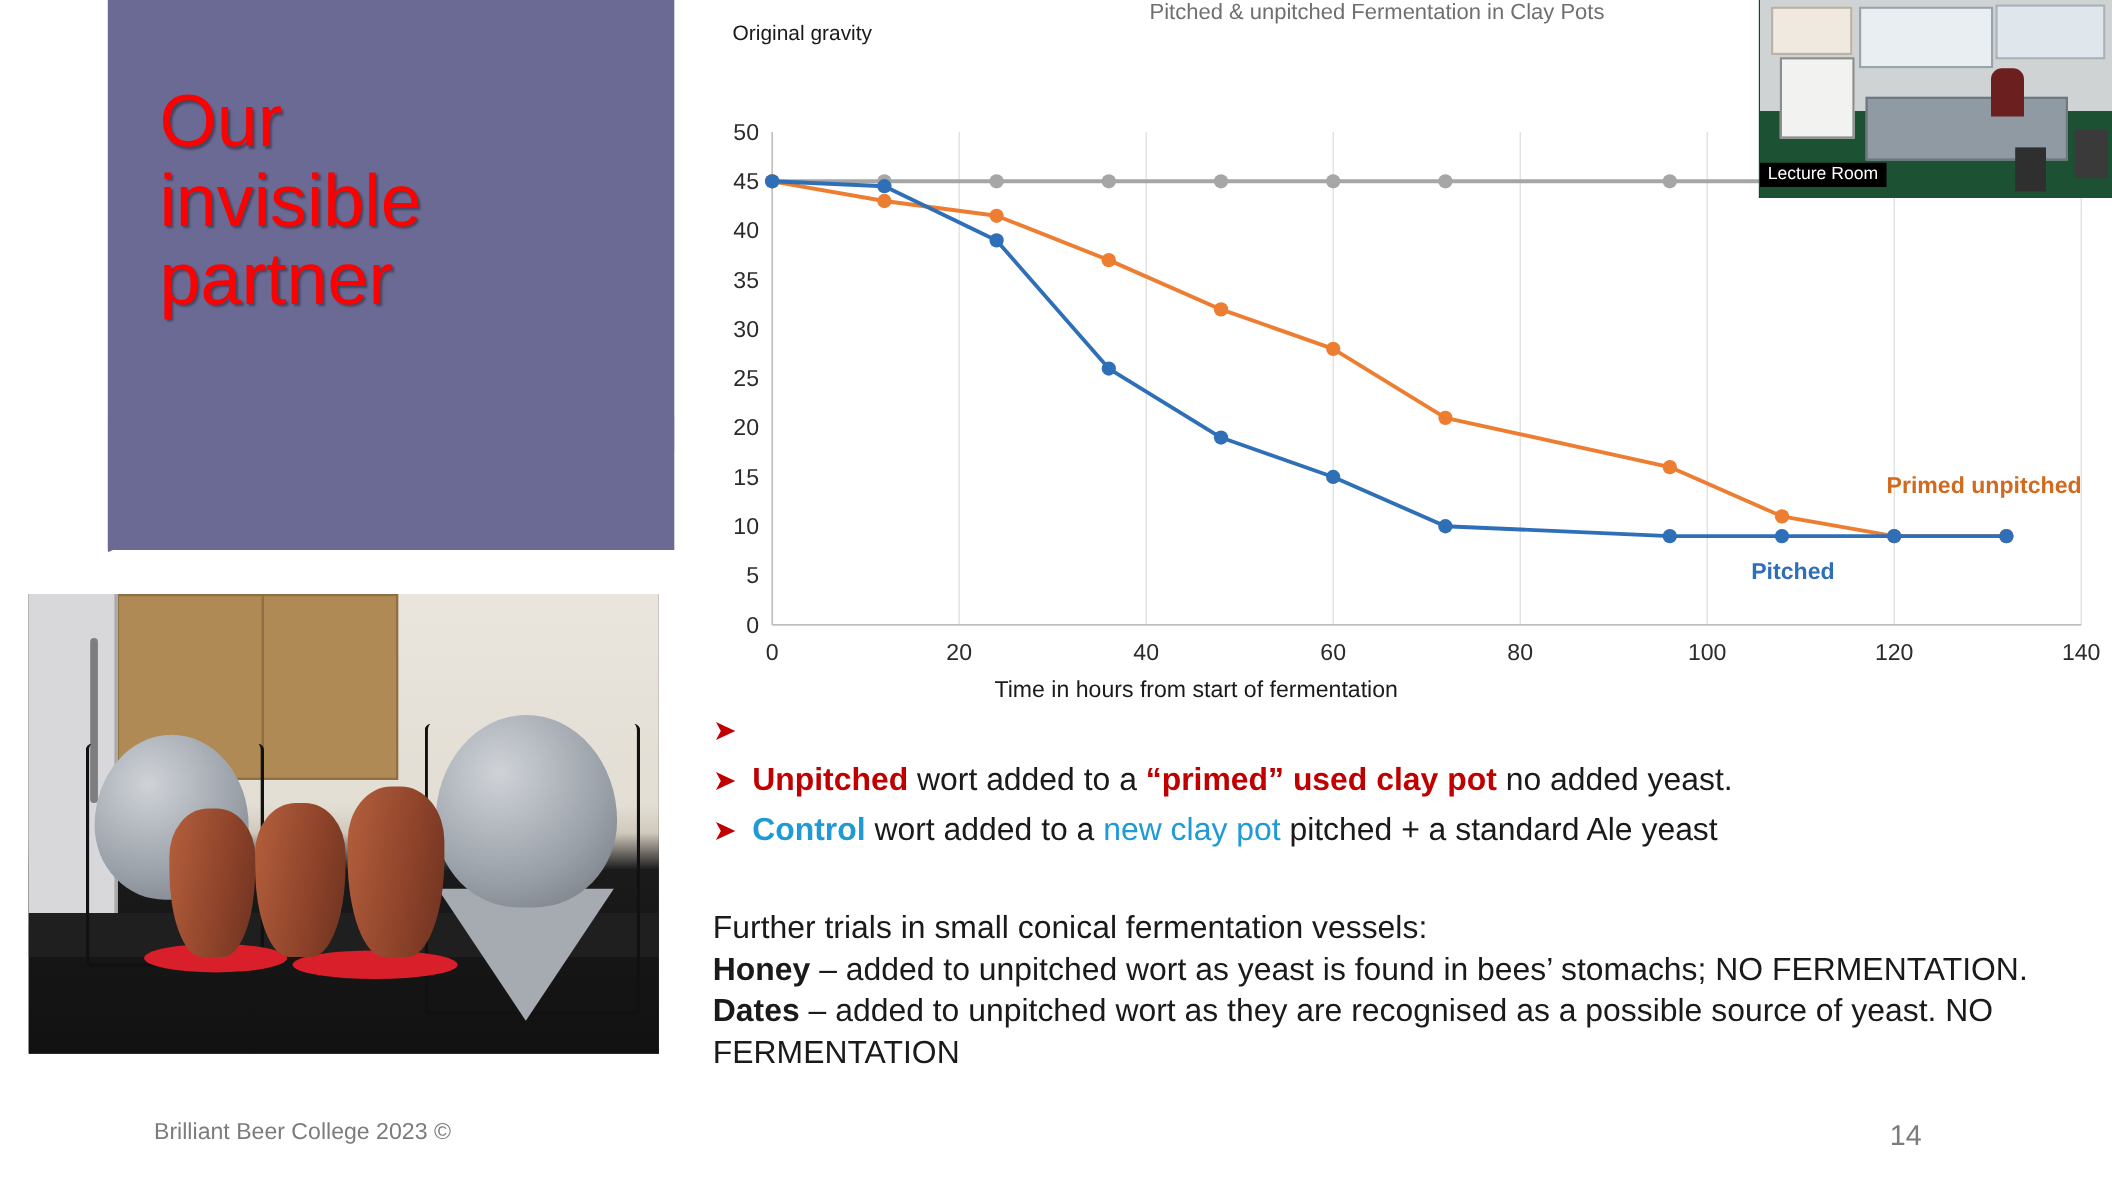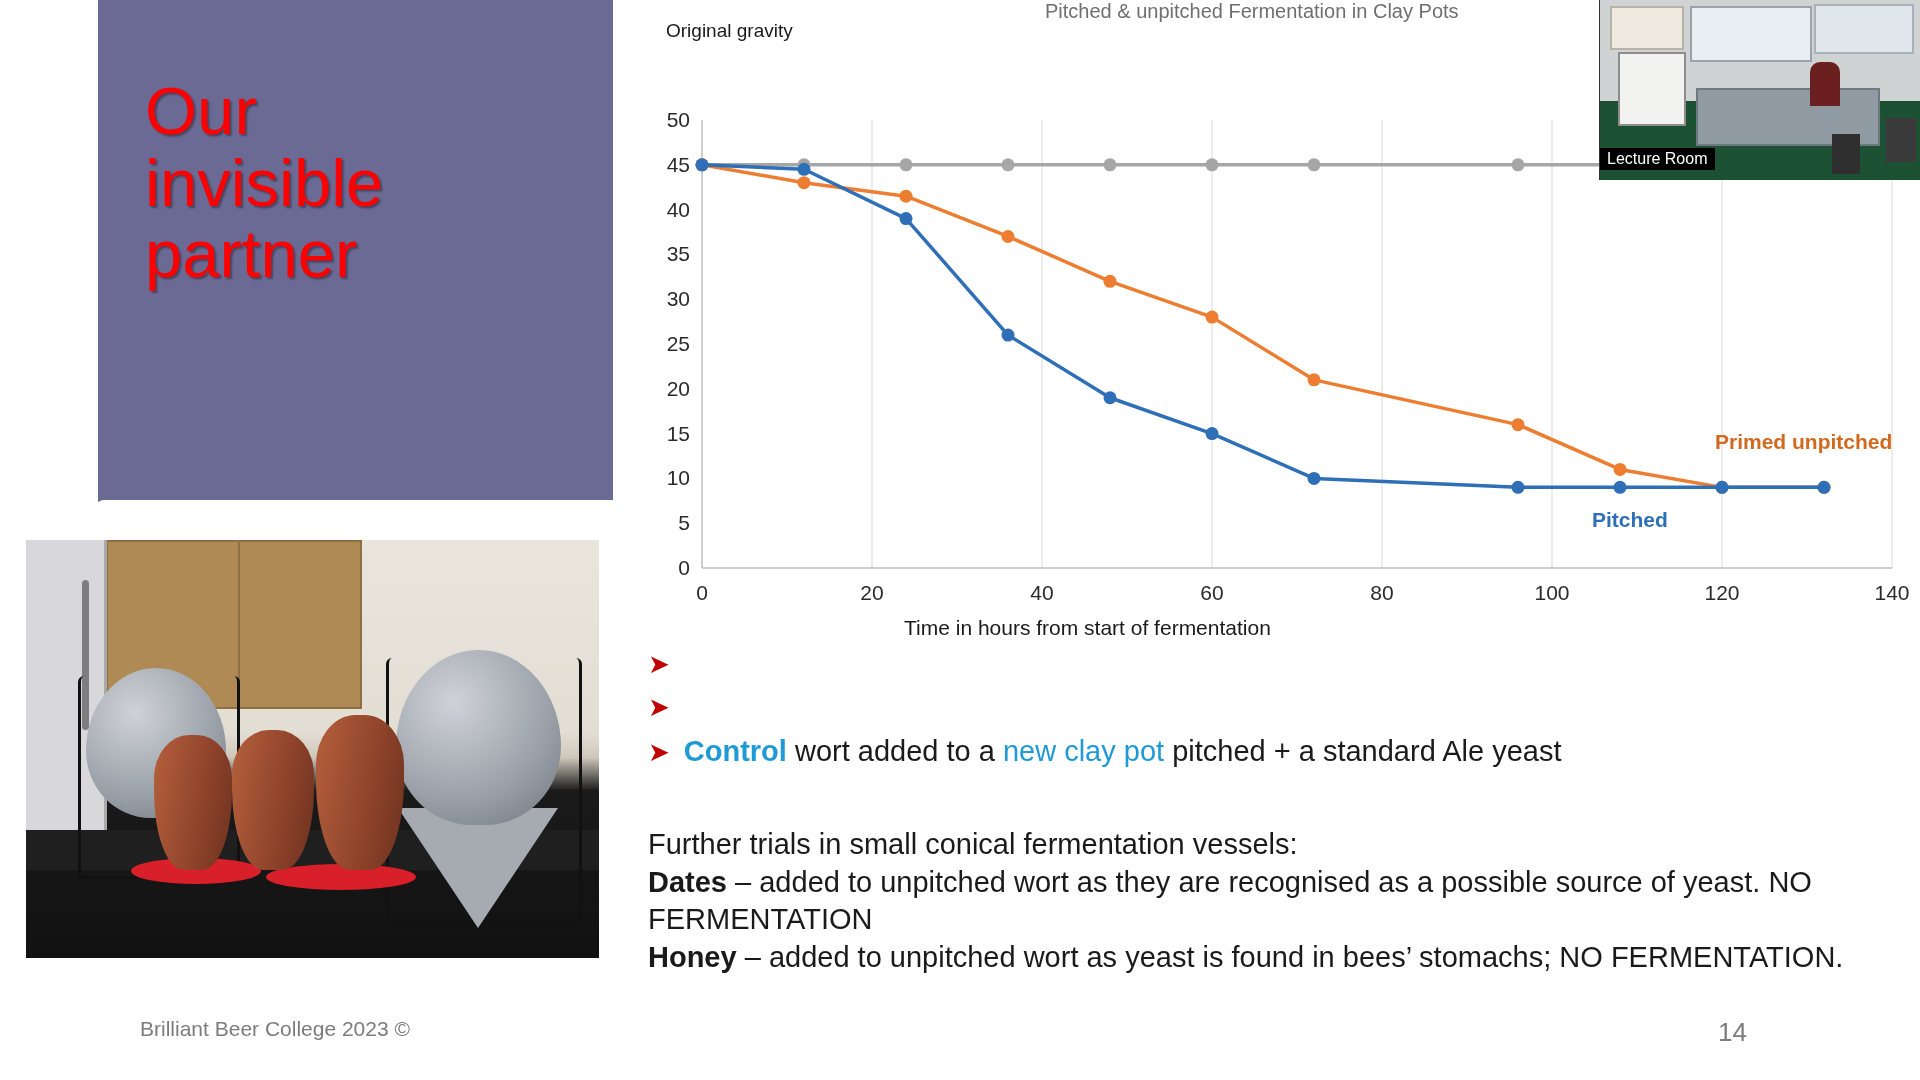--- a/index.html
+++ b/index.html
@@ -379,30 +379,31 @@
   <div class="wc-chair2"></div>
   <div id="webcam-label">Lecture Room</div>
 </div>
 
 <div id="bullets">
     <div class="bullet-row">
       <span class="bullet-marker">➤</span>
     </div>
     <div class="bullet-row">
       <span class="bullet-marker">➤</span>
+      <span><span class="b-red">Unpitched</span><span class="b-dark"> wort added to a </span><span class="b-darkred-bold">“primed” used </span><span class="b-darkred-bold">clay pot</span><span class="b-dark"> no added yeast.</span></span>
     </div>
     <div class="bullet-row">
       <span class="bullet-marker">➤</span>
       <span><span class="b-blue-bold">Control</span><span class="b-dark"> wort added to a </span><span class="b-blue">new clay pot</span><span class="b-dark"> pitched + a standard Ale yeast</span></span>
     </div>
   </div>
 
 <div id="paragraph">
   <div>Further trials in small conical fermentation vessels:</div>
   <div>
+    <span class="lead">Honey</span><span> – added to unpitched wort as yeast is found in bees’ stomachs; NO FERMENTATION.</span>
+  </div>
+  <div>
     <span class="lead">Dates</span><span> – added to unpitched wort as they are recognised as a possible source of yeast.  NO FERMENTATION</span>
   </div>
-  <div>
-    <span class="lead">Honey</span><span> – added to unpitched wort as yeast is found in bees’ stomachs; NO FERMENTATION.</span>
-  </div>
 </div>
 
 <div id="slide-number">14</div>
 
 </body></html>

